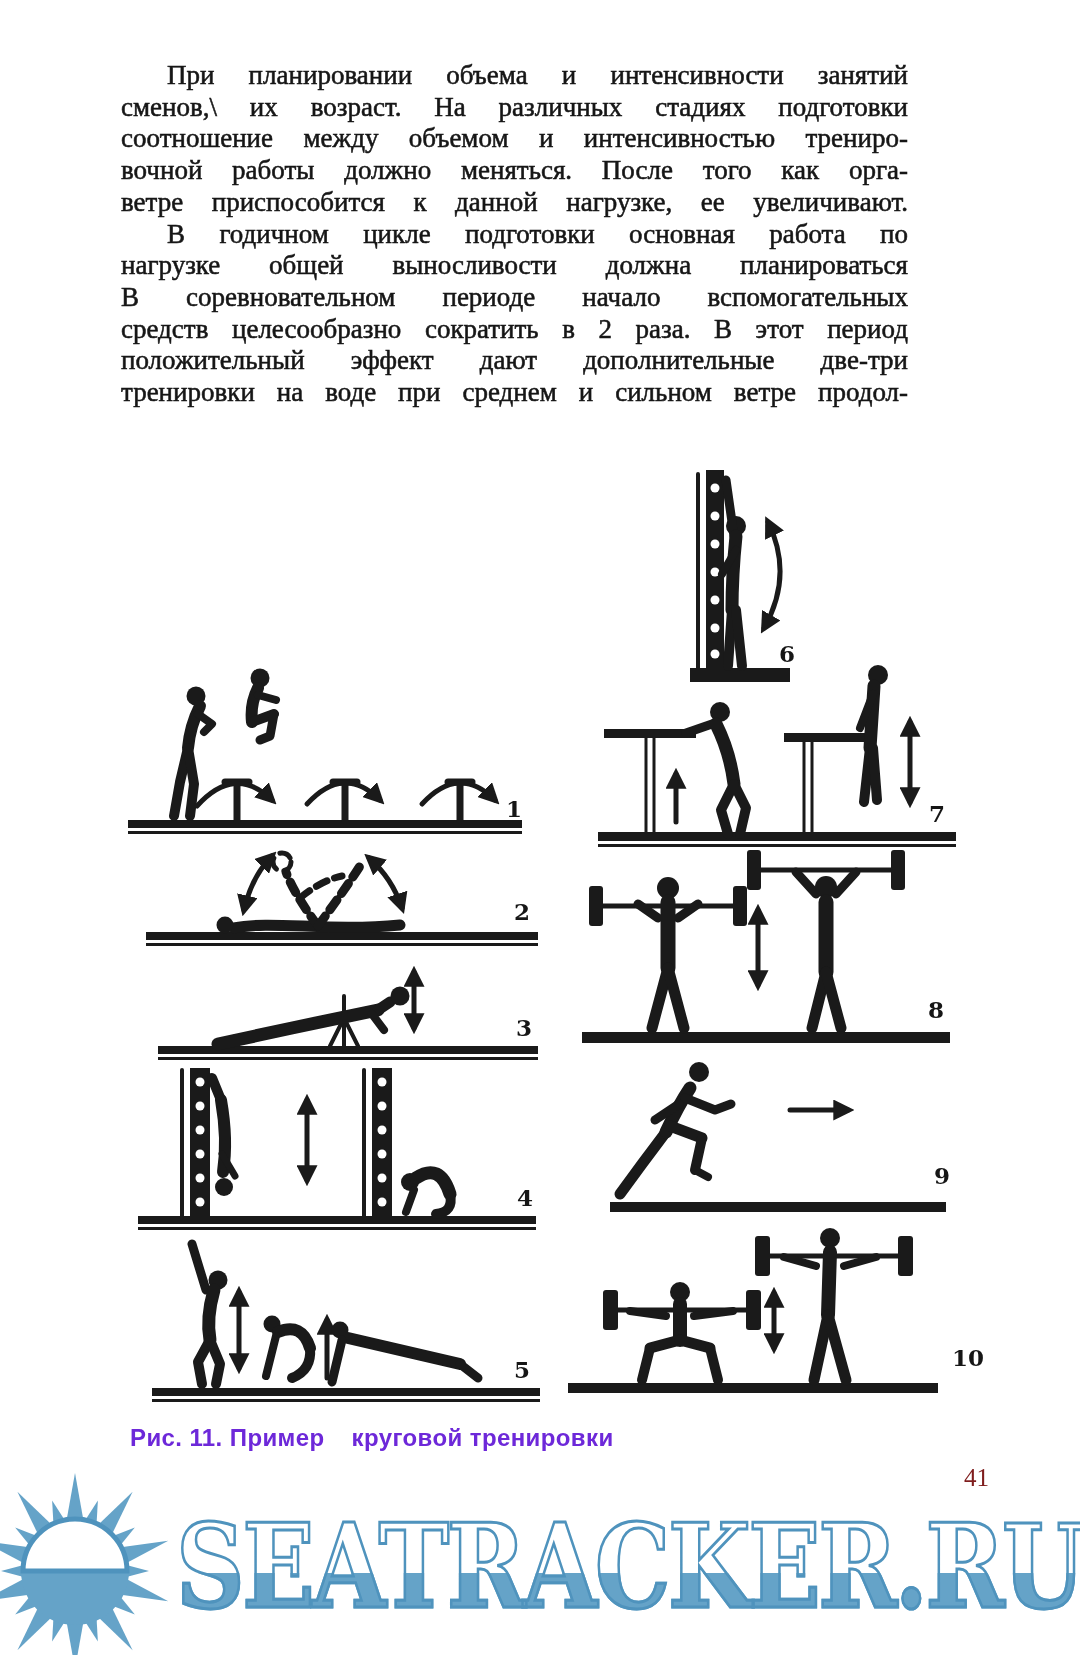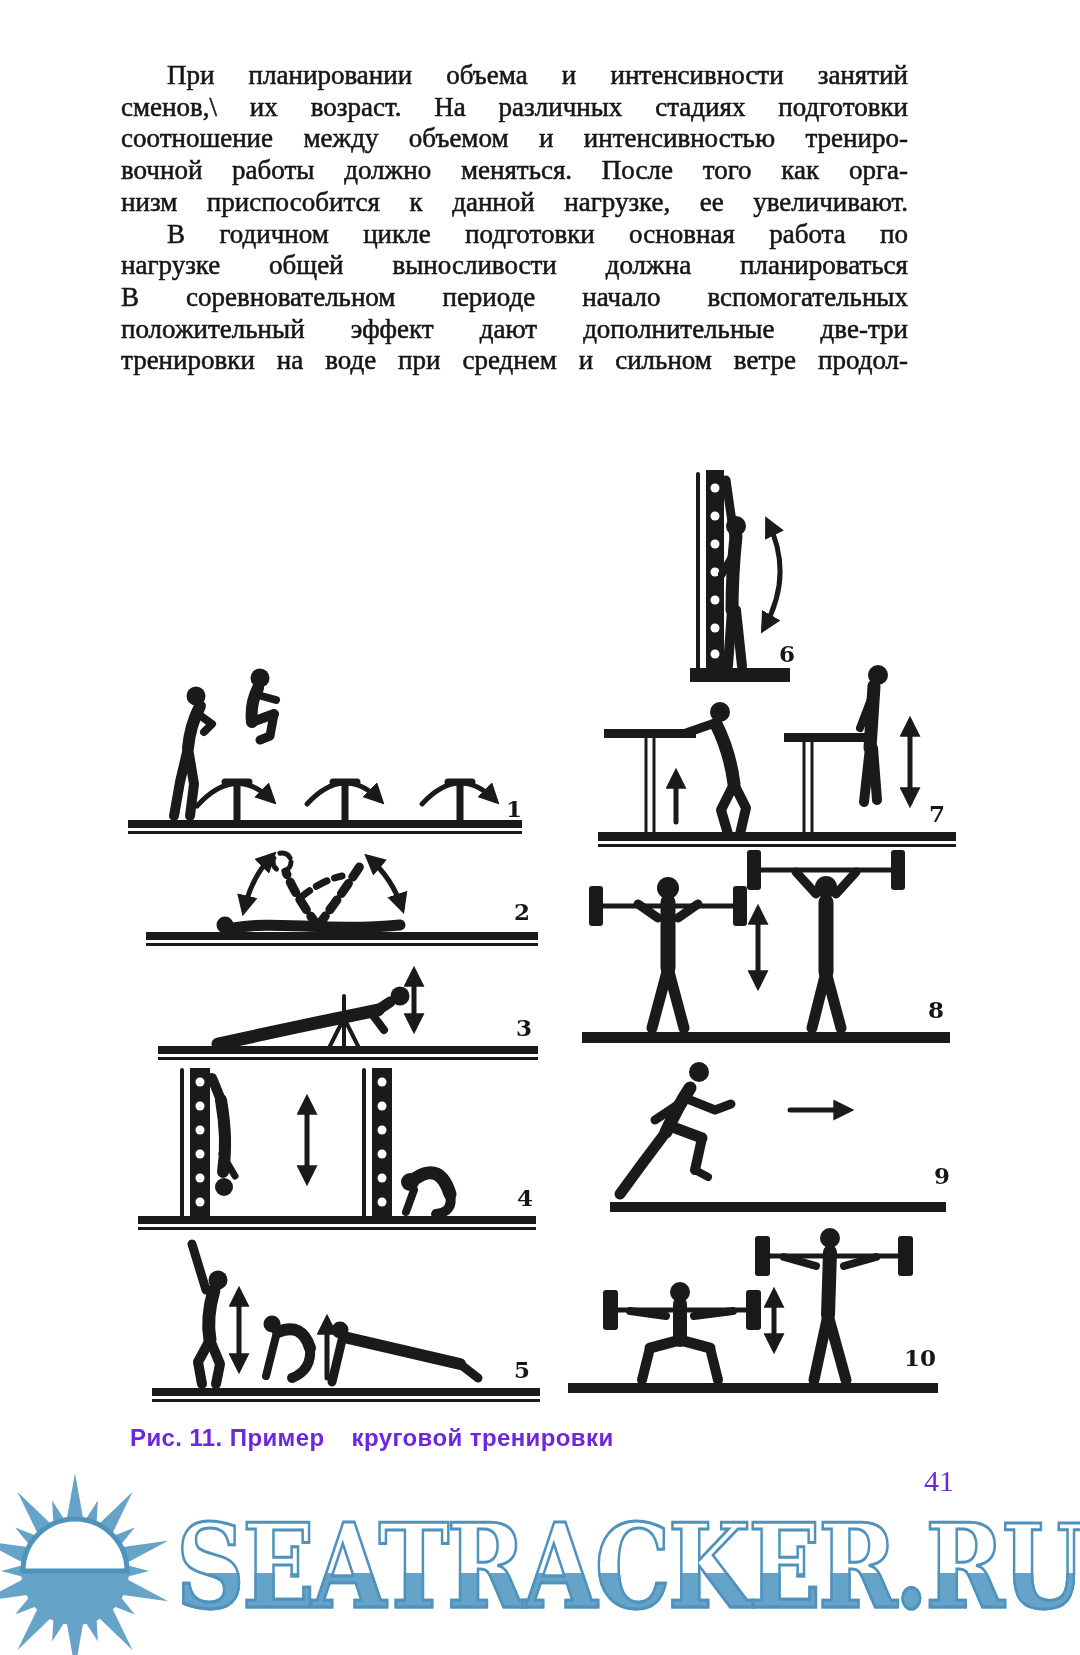--- a/index.html
+++ b/index.html
@@ -28,22 +28,22 @@
   svg .dash{ stroke-dasharray:12 8; }
 
   
   .caption{
     position:absolute; left:130px; top:1424px;
     font-family:"Liberation Sans","DejaVu Sans",sans-serif; font-weight:bold;
     font-size:24px; color:#6d28d9; letter-spacing:0.4px; white-space:nowrap;
   }
   .caption .gap{ display:inline-block; width:27px; }
   .pagenum{
-    position:absolute; left:924px; top:1464px;
-    font-family:"Liberation Serif",serif; font-size:30px; color:#6d28d9;
+    position:absolute; left:964px; top:1464px;
+    font-family:"Liberation Serif",serif; font-size:25px; color:#7f1d1d;
   }
 
   
   .wm{ position:absolute; left:0; top:0; width:100%; height:100%; pointer-events:none; }
   .wm-sun{ position:absolute; left:-30px; top:1466px; }
   .wm-text-wrap{
     position:absolute; left:176px; top:1498px;
     transform:scaleX(0.82); transform-origin:0 0; white-space:nowrap;
   }
   .wm-text{
@@ -57,24 +57,25 @@
 </head>
 <body>
 
 <div class="page">
 
   <div class="bodytext">
     <div class="bline indent">При планировании объема и интенсивности занятий</div>
     <div class="bline">сменов,\ их возраст. На различных стадиях подготовки</div>
     <div class="bline">соотношение между объемом и интенсивностью трениро-</div>
     <div class="bline">вочной работы должно меняться. После того как орга-</div>
-    <div class="bline">низм приспособится к данной нагрузке, ее увеличивают.</div>
+    <div class="bline">ветре приспособится к данной нагрузке, ее увеличивают.</div>
     <div class="bline indent">В годичном цикле подготовки основная работа по</div>
     <div class="bline">нагрузке общей выносливости должна планироваться</div>
     <div class="bline">В соревновательном периоде начало вспомогательных</div>
+    <div class="bline">средств целесообразно сократить в 2 раза. В этот период</div>
     <div class="bline">положительный эффект дают дополнительные две-три</div>
     <div class="bline">тренировки на воде при среднем и сильном ветре продол-</div>
   </div>
 
   <div>
 
     <div class="station" style="left:122px;top:648px;">
       <svg width="418" height="186" viewBox="0 0 418 186">
         <defs>
             <marker id="m1" viewBox="0 0 10 10" refX="7" refY="5" markerWidth="4.2" markerHeight="4.2" orient="auto-start-reverse">
@@ -348,21 +349,21 @@
         <rect class="blk" x="197" y="28" width="15" height="40" rx="3"></rect>
         <rect class="blk" x="340" y="28" width="15" height="40" rx="3"></rect>
         <path class="ink" stroke-width="8" d="M258,58 L226,49"></path>
         <path class="ink" stroke-width="8" d="M286,58 L318,49"></path>
         <circle class="blk" cx="272" cy="30" r="10"></circle>
         <path class="ink" stroke-width="14" d="M272,44 L270,107"></path>
         <path class="ink" stroke-width="11" d="M270,107 L256,172"></path>
         <path class="ink" stroke-width="11" d="M270,107 L288,172"></path>
       </svg>
     </div>
-    <span class="stlabel" style="left:904px;top:1344px;">10</span>
+    <span class="stlabel" style="left:952px;top:1344px;">10</span>
 
     <div class="caption">
       <span>Рис. 11. Пример</span><span class="gap"></span><span>круговой тренировки</span>
     </div>
   </div>
 
   <span class="pagenum">41</span>
 
   <div class="wm">
     <svg class="wm-sun" width="210" height="210" viewBox="-105 -105 210 210">

